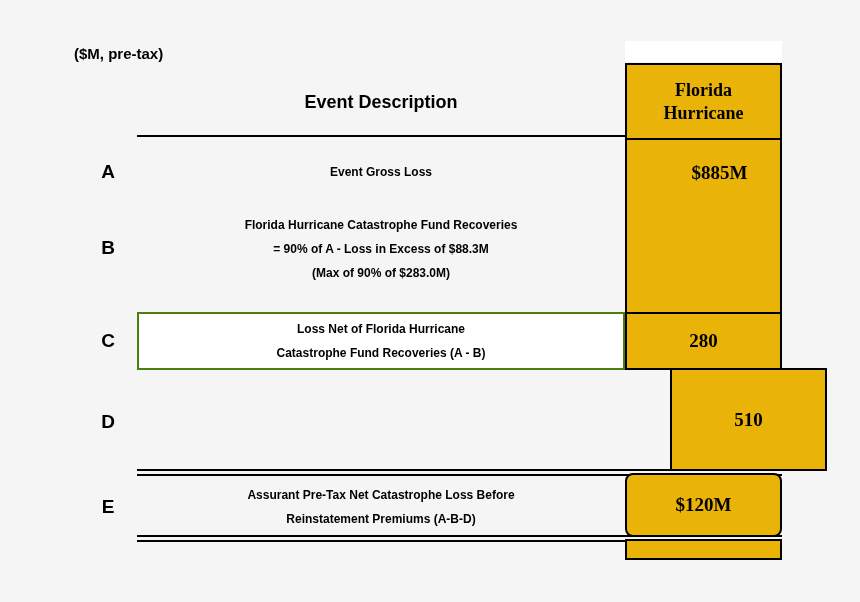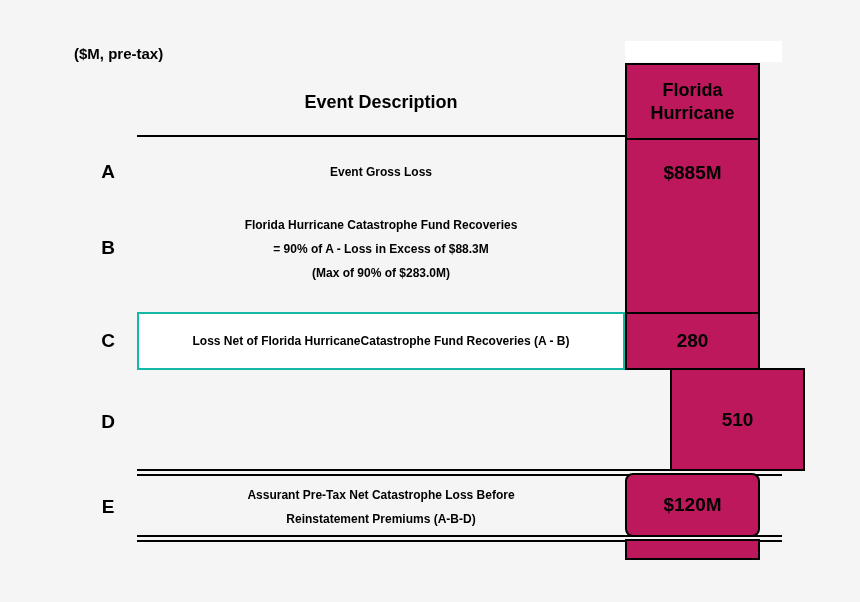--- a/index.html
+++ b/index.html
@@ -33,38 +33,39 @@
     left: 137px; top: 135px; width: 488px; height: 2px;
     background: #000000;
   }
 
   .top-spacer {
     left: 625px; top: 41px; width: 157px; height: 21px;
     background: #ffffff;
   }
 
   .vcell {
-    left: 625px; width: 135px;
+    left: 625px; width: 157px;
     box-sizing: border-box;
     border: 2px solid #000000;
-    background: #be185d;
+    background: #eab308;
     font-size: 19px;
+    font-family: Liberation Serif, serif;
   }
   .vcell.flexc {
     display: flex; align-items: center; justify-content: center;
   }
   .vcell-header {
     top: 63px; height: 77px;
     display: flex; flex-direction: column;
     align-items: center; justify-content: center;
     font-size: 18px; line-height: 23px;
   }
   .vcell-ab { top: 138px; height: 176px; }
   .vcell-ab .vline {
-    position: absolute; left: 0; width: 100%;
+    position: absolute; left: 16px; width: 100%;
     text-align: center; line-height: 22px;
   }
   .vcell-c { top: 312px; height: 58px; }
   .vcell-d { top: 368px; height: 103px; margin-left: 45px; }
   .vcell-e { top: 473px; height: 64px; border-radius: 8px; }
   .vcell-empty { top: 539px; height: 21px; }
 
   .row-label {
     left: 88px; width: 40px;
     text-align: center;
@@ -79,23 +80,23 @@
   .desc {
     left: 137px; width: 488px;
     text-align: center;
     font-size: 12px; line-height: 24px;
   }
   .desc-a { top: 161px; line-height: 22px; }
   .desc-b { top: 213px; }
   .desc-c {
     top: 312px; height: 58px;
     box-sizing: border-box;
-    border: 2px solid #14b8a6;
+    border: 2px solid #4d7c0f;
     background: #ffffff;
-    display: flex; flex-direction: row;
+    display: flex; flex-direction: column;
     align-items: center; justify-content: center;
   }
   .desc-d { top: 397px; }
   .desc-e { top: 483px; }
 
   .double-rule {
     left: 137px; width: 645px; height: 7px;
     box-sizing: border-box;
     border-top: 2px solid #000000;
     border-bottom: 2px solid #000000;

